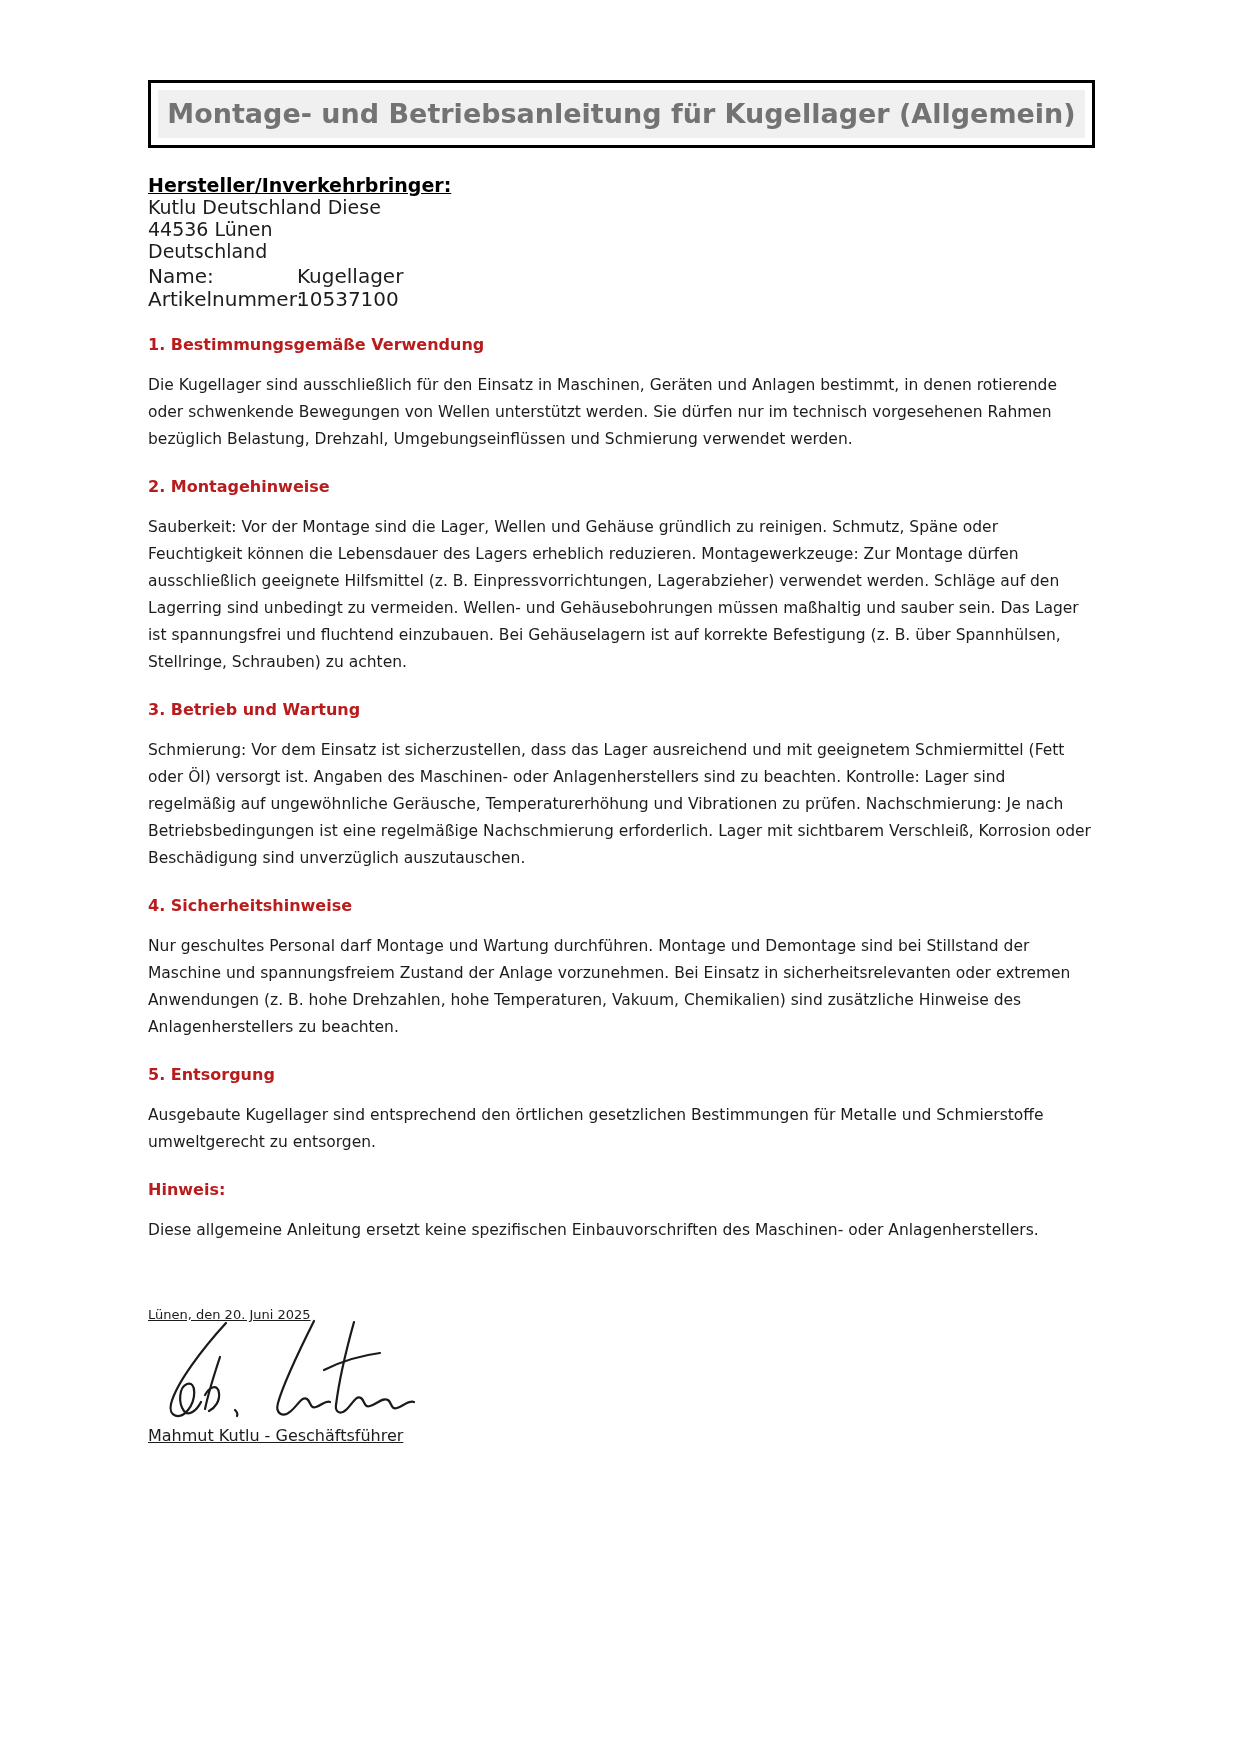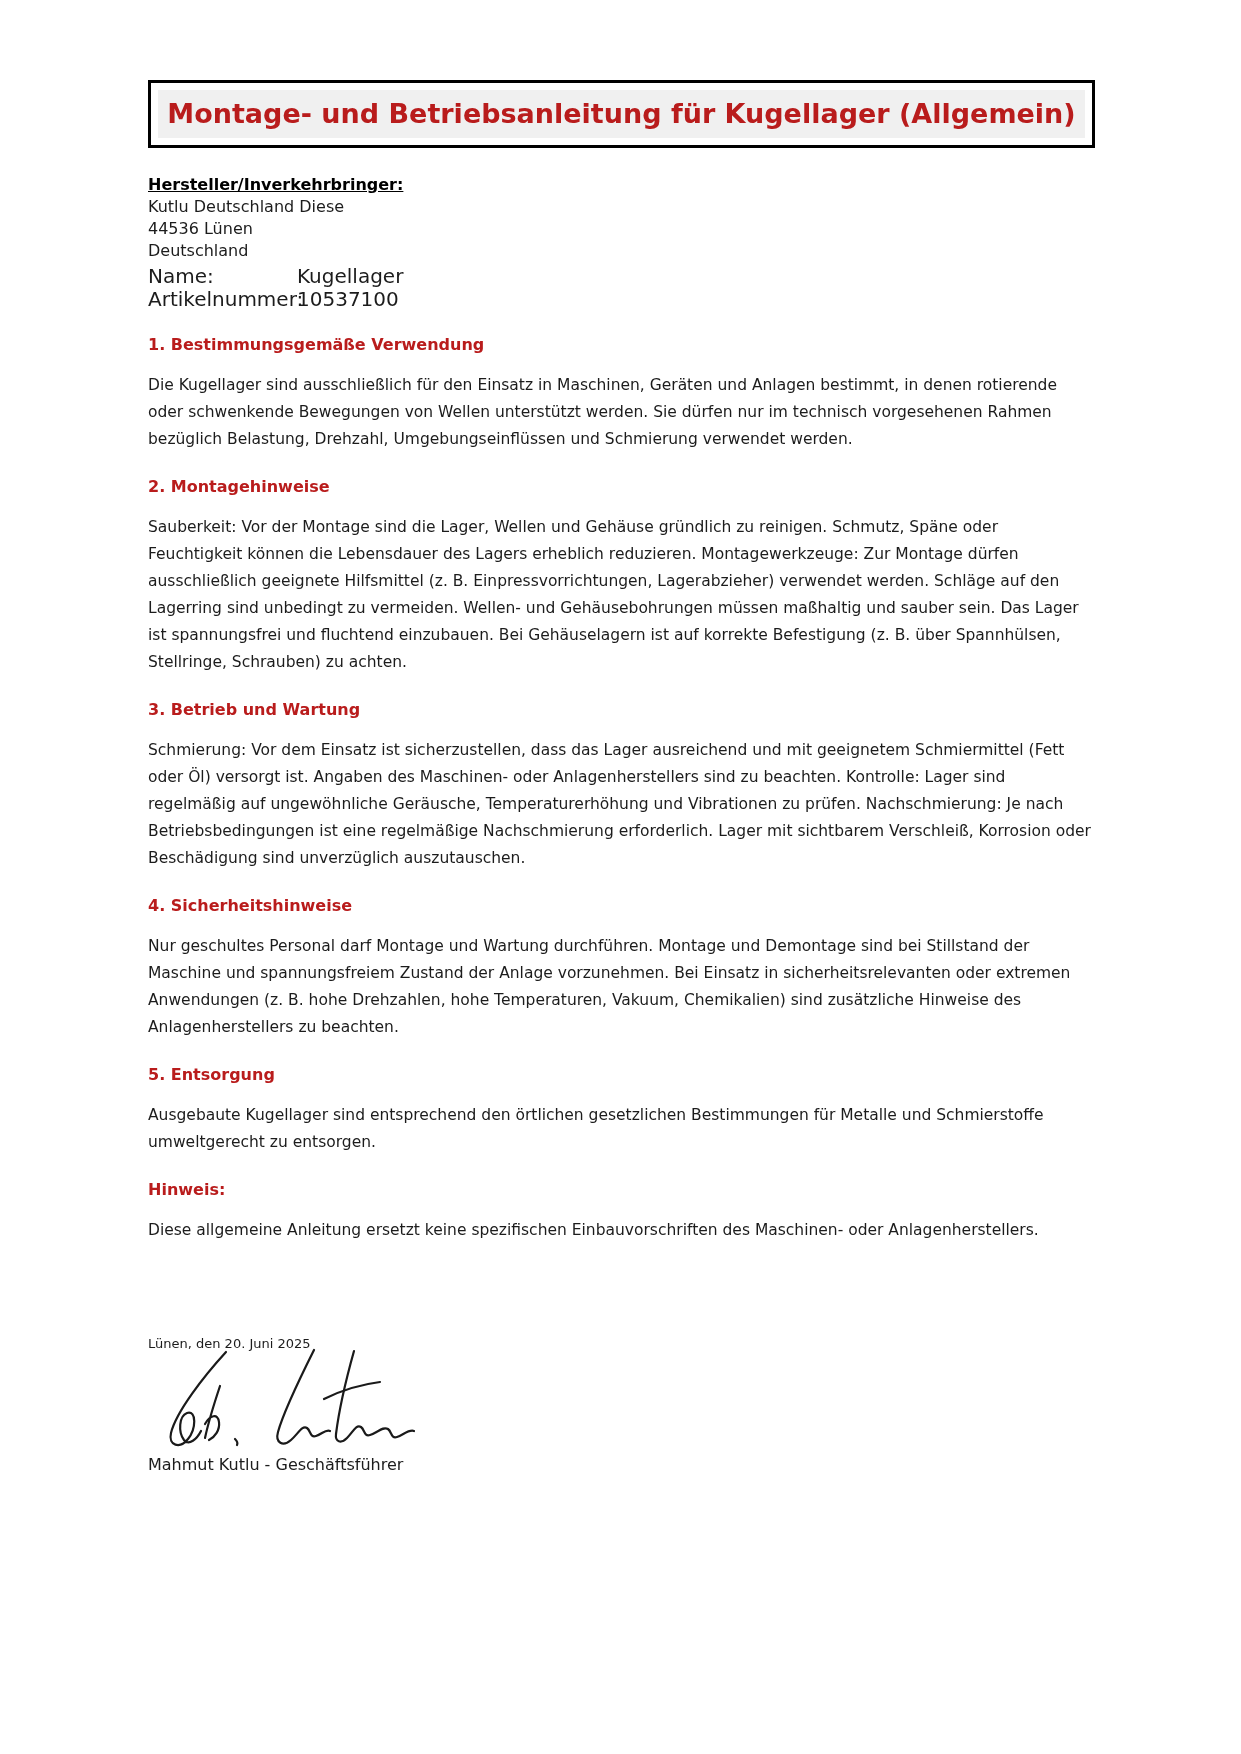--- a/index.html
+++ b/index.html
@@ -25,25 +25,25 @@
   }
   .title-inner {
     background: #f0f0f0;
     text-align: center;
     padding: 7px 4px;
   }
   .doc-title {
     font-size: 27px;
     line-height: 34px;
     font-weight: bold;
-    color: #b91c1c;
+    color: #737373;
     letter-spacing: 0;
   }
   .address {
-    font-size: 16px;
+    font-size: 19px;
     line-height: 22px;
   }
   .address .label {
     font-weight: bold;
     text-decoration: underline;
     color: #000000;
   }
   .product-rows {
     margin-top: 3px;
     font-size: 20px;
@@ -57,21 +57,21 @@
     font-weight: bold;
     color: #b91c1c;
     margin: 23px 0 16px 0;
   }
   p.sec-body {
     font-size: 15.5px;
     line-height: 27px;
     margin: 0 0 23px 0;
     max-width: 948px;
   }
-  .sig-block { margin-top: 91px; }
+  .sig-block { margin-top: 62px; text-decoration: underline; }
   .date-line {
     font-size: 13px;
     line-height: 17px;
   }
   .signature-wrap {
     margin-top: -10px;
     margin-left: 14px;
     height: 112px;
   }
   .signer-line {

